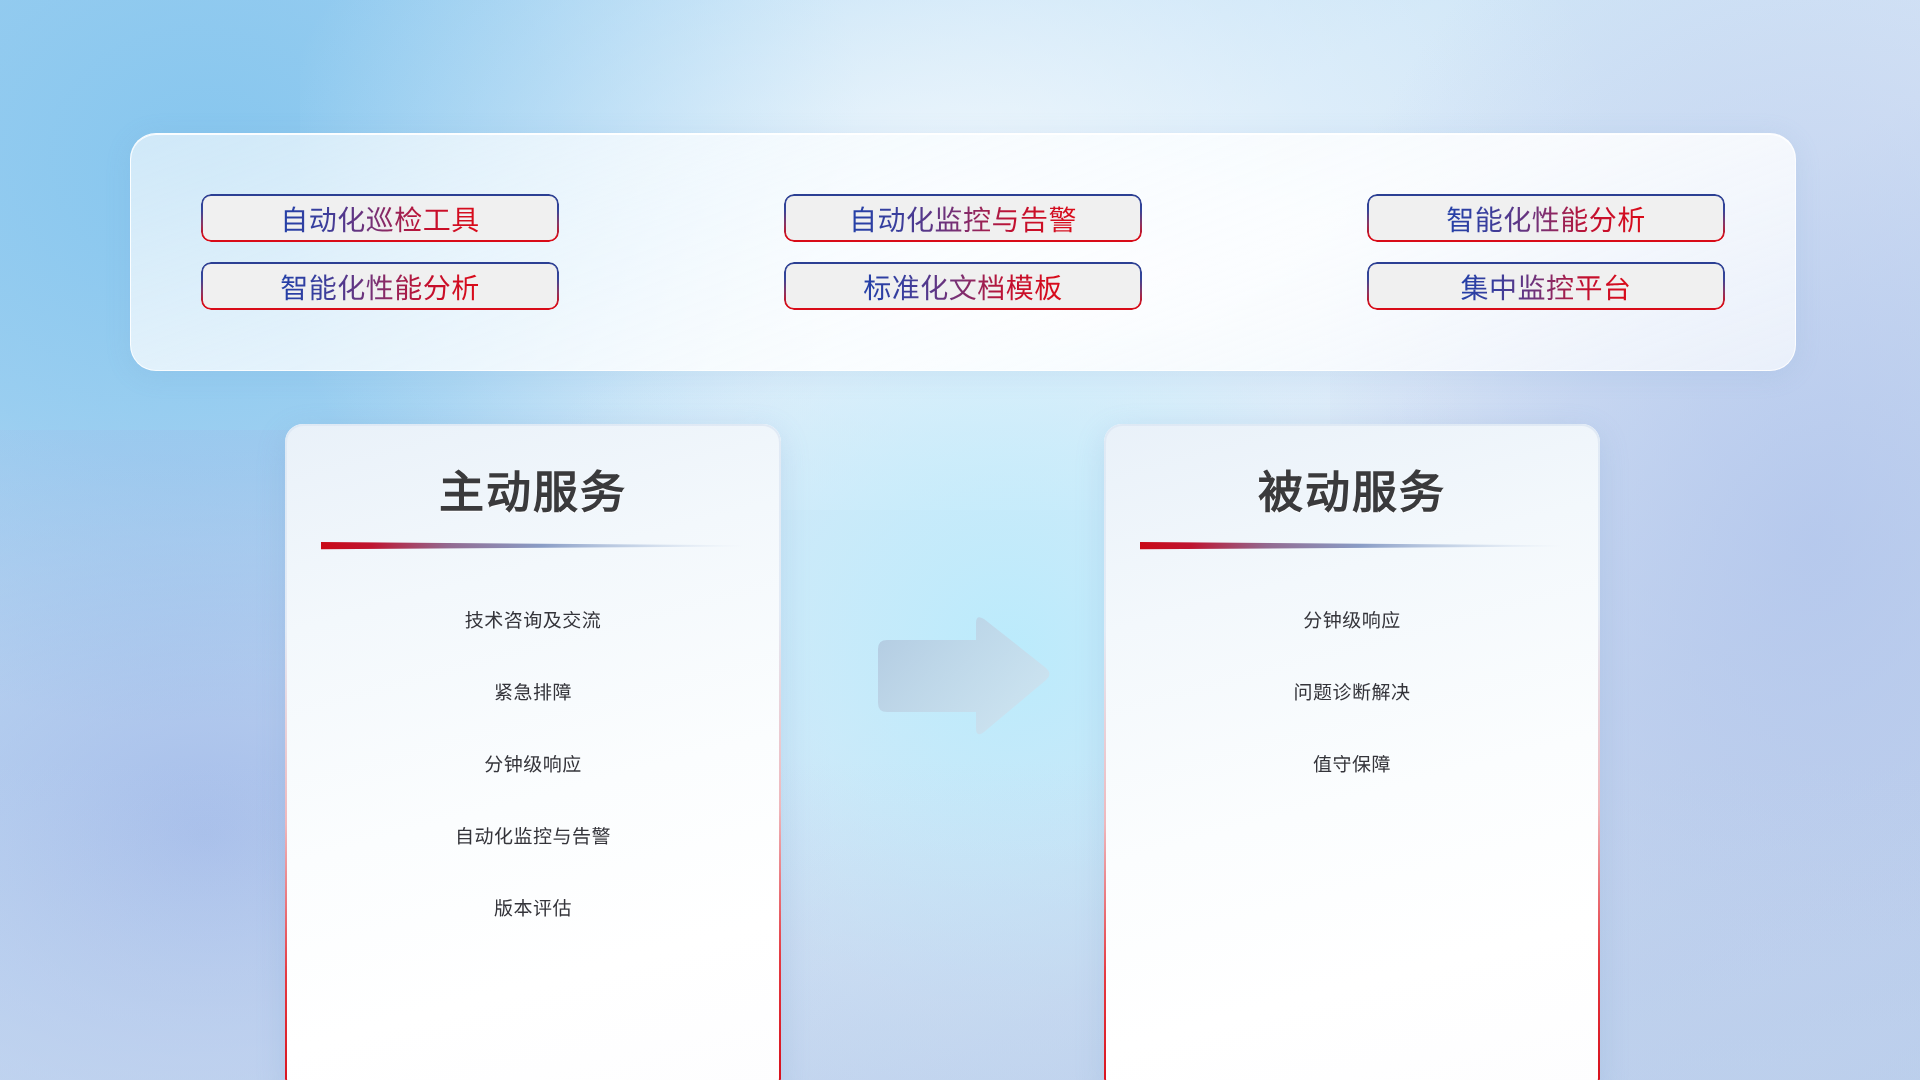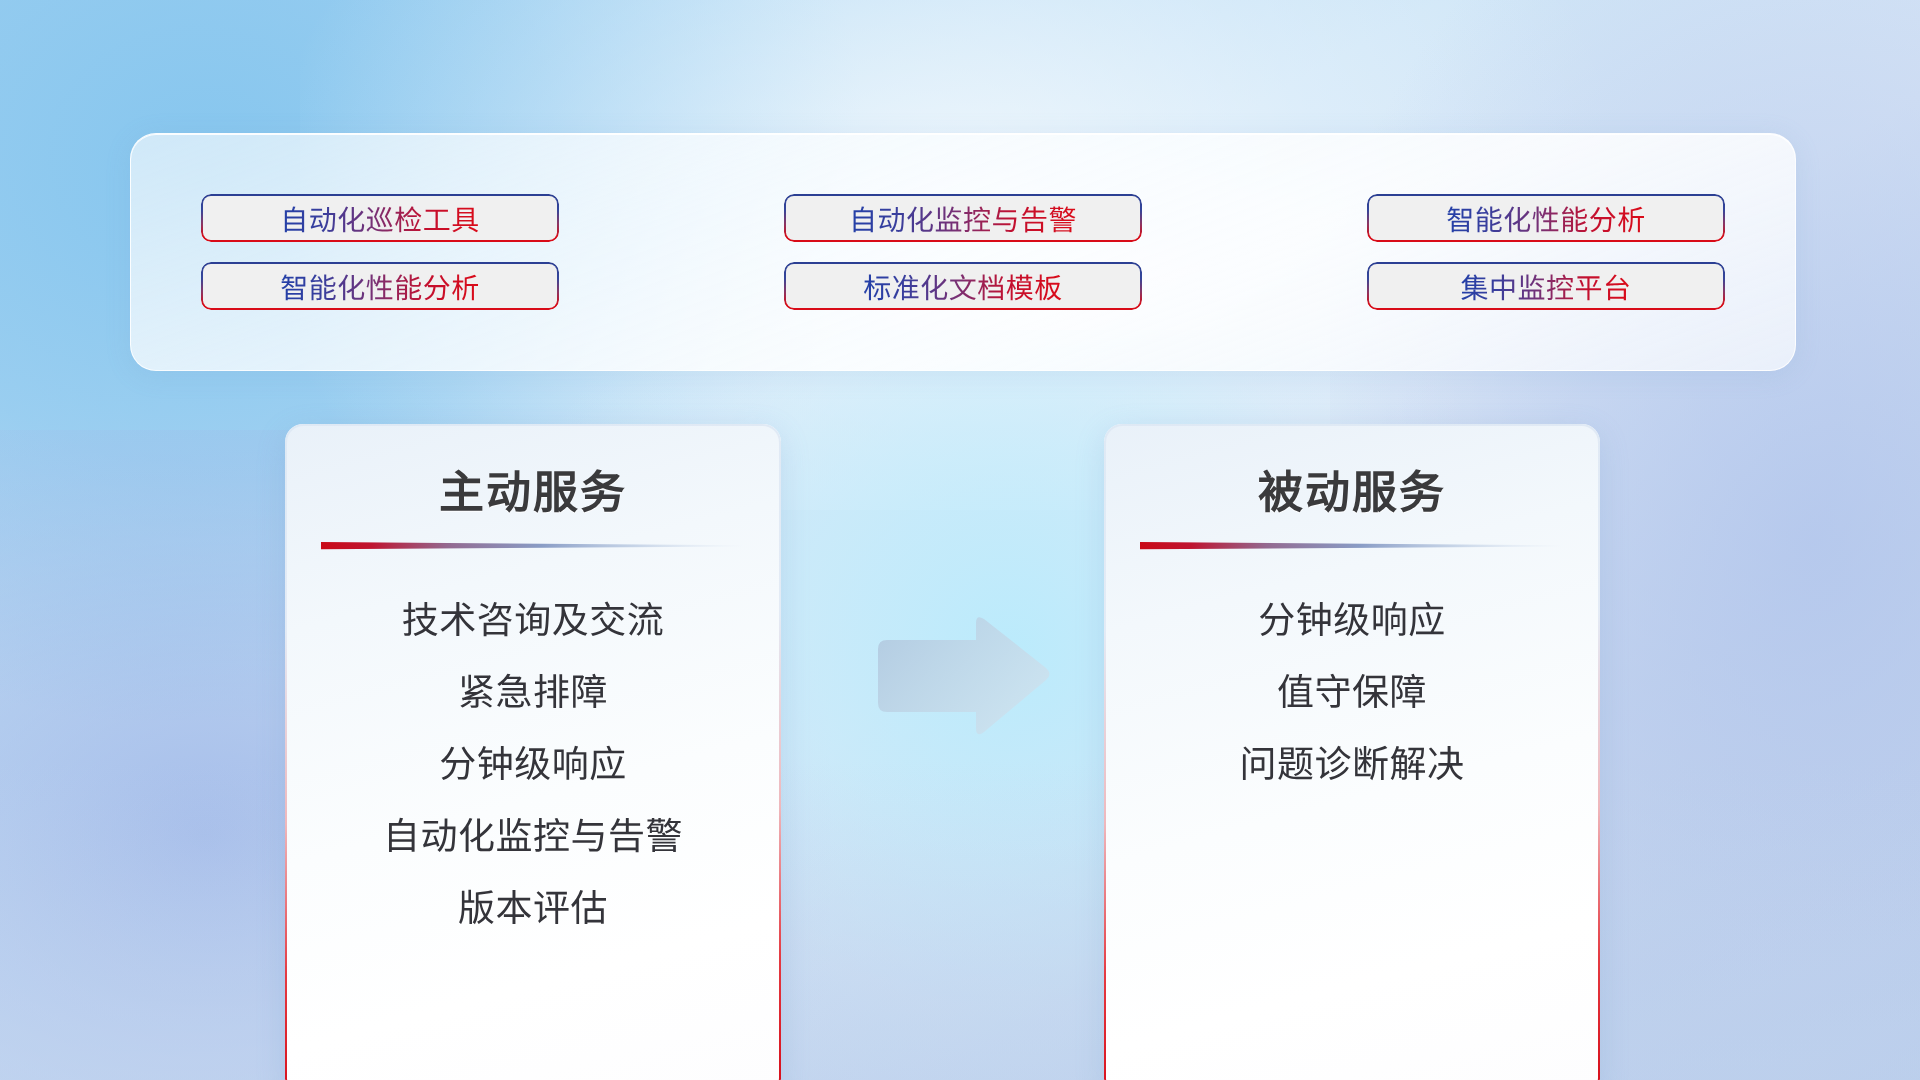--- a/index.html
+++ b/index.html
@@ -108,21 +108,21 @@
   }
   .divider{
     margin-top:20px;width:424px;height:10px;position:relative;
   }
   .divider svg{display:block;}
   .card-list{
     margin-top:34px;display:flex;flex-direction:column;
     align-items:center;gap:0;width:100%;
   }
   .card-list-item{
-    font-size:37px;color:#34343a;line-height:72px;letter-spacing:.5px;white-space:nowrap;
+    font-size:19px;color:#34343a;line-height:72px;letter-spacing:.5px;white-space:nowrap;
   }
 
   
   #flow-arrow{position:absolute;left:872px;top:614px;width:180px;height:125px;}
   #flow-arrow svg{display:block;overflow:visible;}
 </style>
 </head>
 <body>
 
 <div id="bg">
@@ -222,17 +222,17 @@
             <stop offset="74%" stop-color="#9db3d4" stop-opacity=".52"></stop>
             <stop offset="100%" stop-color="#cfdcec" stop-opacity="0"></stop>
           </linearGradient>
         </defs>
         <path d="M0,1 L424,4.2 L424,5.6 L0,8.2 Z" fill="url(#divGradR)"></path>
       </svg>
     </div>
 
     <div class="card-list">
       <div class="card-list-item">分钟级响应</div>
+      <div class="card-list-item">问题诊断解决</div>
       <div class="card-list-item">值守保障</div>
-      <div class="card-list-item">问题诊断解决</div>
     </div>
   </div>
 </div>
 
 </body></html>

